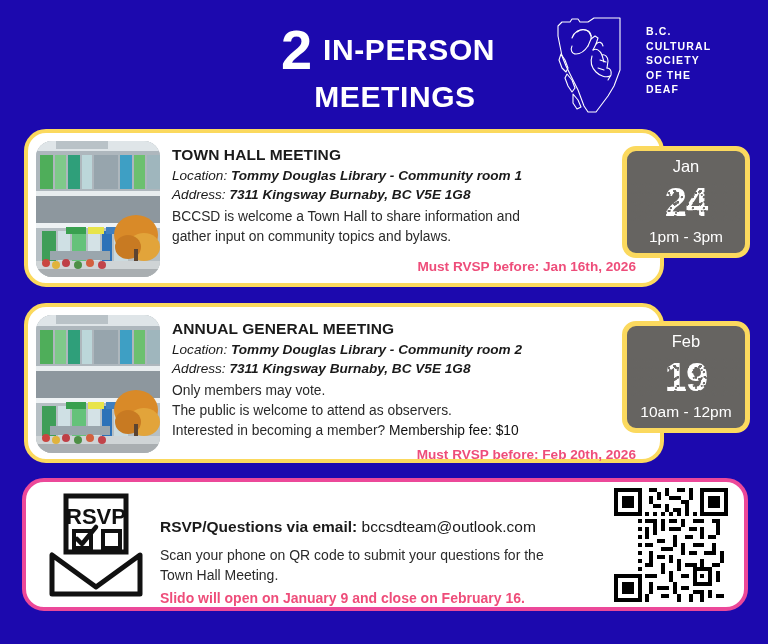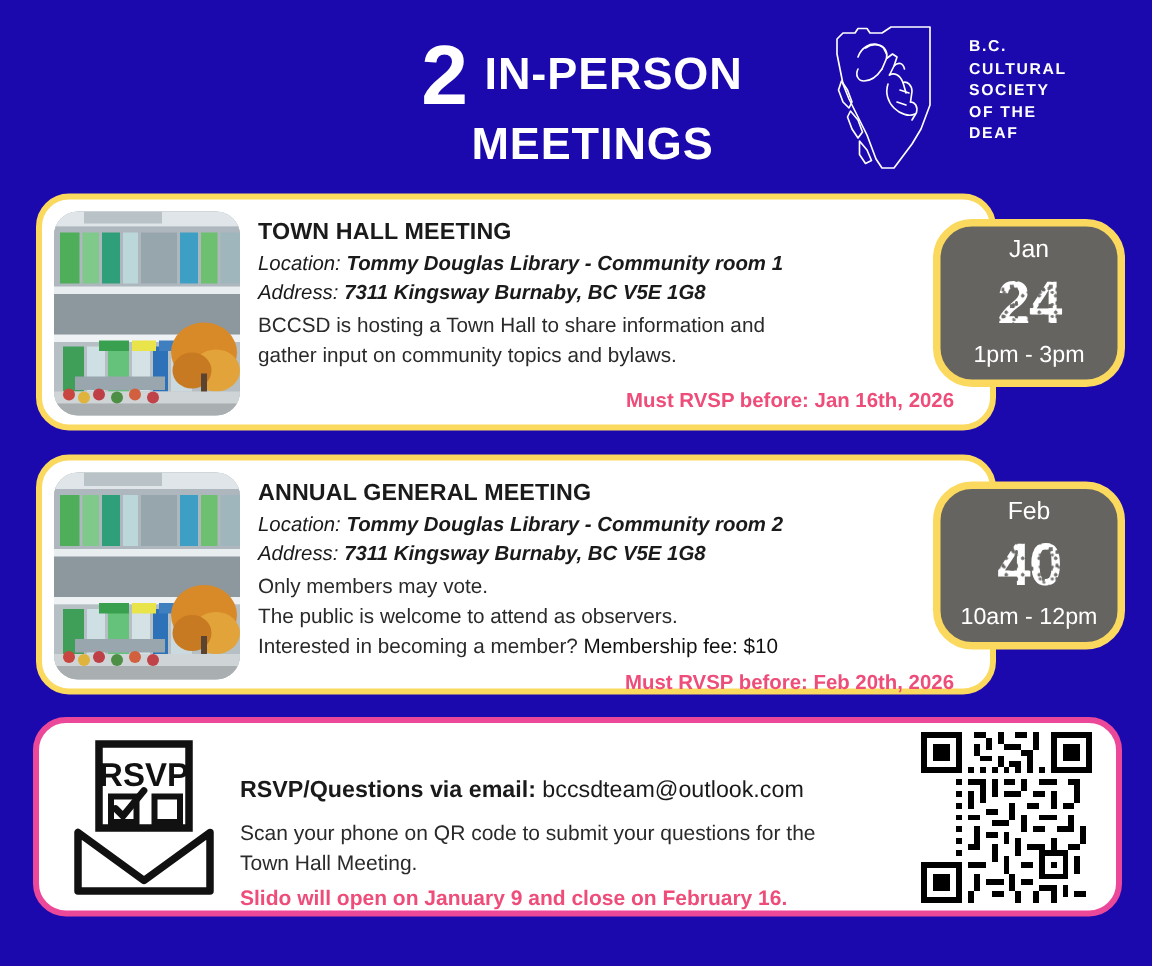--- a/index.html
+++ b/index.html
@@ -160,21 +160,21 @@
   .card-1 .rsvp-note { margin-top: 12px; }
   .card-2 .rsvp-note { margin-top: 6px; }
 
   
   .date-badge {
     position: absolute;
     width: 128px;
     height: 112px;
     background: #666461;
     border: 5px solid #FBD95E;
-    border-radius: 26px;
+    border-radius: 14px;
     color: #FFFFFF;
     text-align: center;
     display: flex;
     flex-direction: column;
     justify-content: space-between;
     padding: 6px 4px 7px;
   }
 
   .badge-1 { left: 622px; top: 146px; }
   .badge-2 { left: 622px; top: 321px; }
@@ -367,21 +367,21 @@
       <div class="card-body">
         <div class="meeting-title">TOWN HALL MEETING</div>
         <div class="meta-line">
           <span>Location:</span>
           <b>Tommy Douglas Library - Community room 1</b>
         </div>
         <div class="meta-line">
           <span>Address:</span>
           <b>7311 Kingsway Burnaby, BC V5E 1G8</b>
         </div>
-        <div class="desc first">BCCSD is hosting a Town Hall to share information and</div>
+        <div class="desc first">BCCSD is welcome a Town Hall to share information and</div>
         <div class="desc">gather input on community topics and bylaws.</div>
         <div class="rsvp-note">Must RVSP before: Jan 16th, 2026</div>
       </div>
     </div>
   </div>
 
   <div class="date-badge badge-1">
     <div class="badge-month">Jan</div>
     <div class="badge-day">24</div>
     <div class="badge-time">1pm - 3pm</div>
@@ -448,21 +448,21 @@
           <span>Interested in becoming a member?</span>
           <b>Membership fee: $10</b>
         </div>
         <div class="rsvp-note">Must RVSP before: Feb 20th, 2026</div>
       </div>
     </div>
   </div>
 
   <div class="date-badge badge-2">
     <div class="badge-month">Feb</div>
-    <div class="badge-day">40</div>
+    <div class="badge-day">19</div>
     <div class="badge-time">10am - 12pm</div>
   </div>
 
   <div class="rsvp-card">
 
     <div class="rsvp-icon">
       <svg viewBox="0 0 96 104" fill="none" stroke="#111111" stroke-width="5">
         <rect x="18" y="3" width="60" height="56" fill="#ffffff"></rect>
         <text x="48" y="31" font-family="'Liberation Sans',sans-serif" font-size="22" font-weight="700" fill="#111111" stroke="none" text-anchor="middle">RSVP</text>
         <rect x="26" y="38" width="17" height="17" stroke-width="4"></rect>

